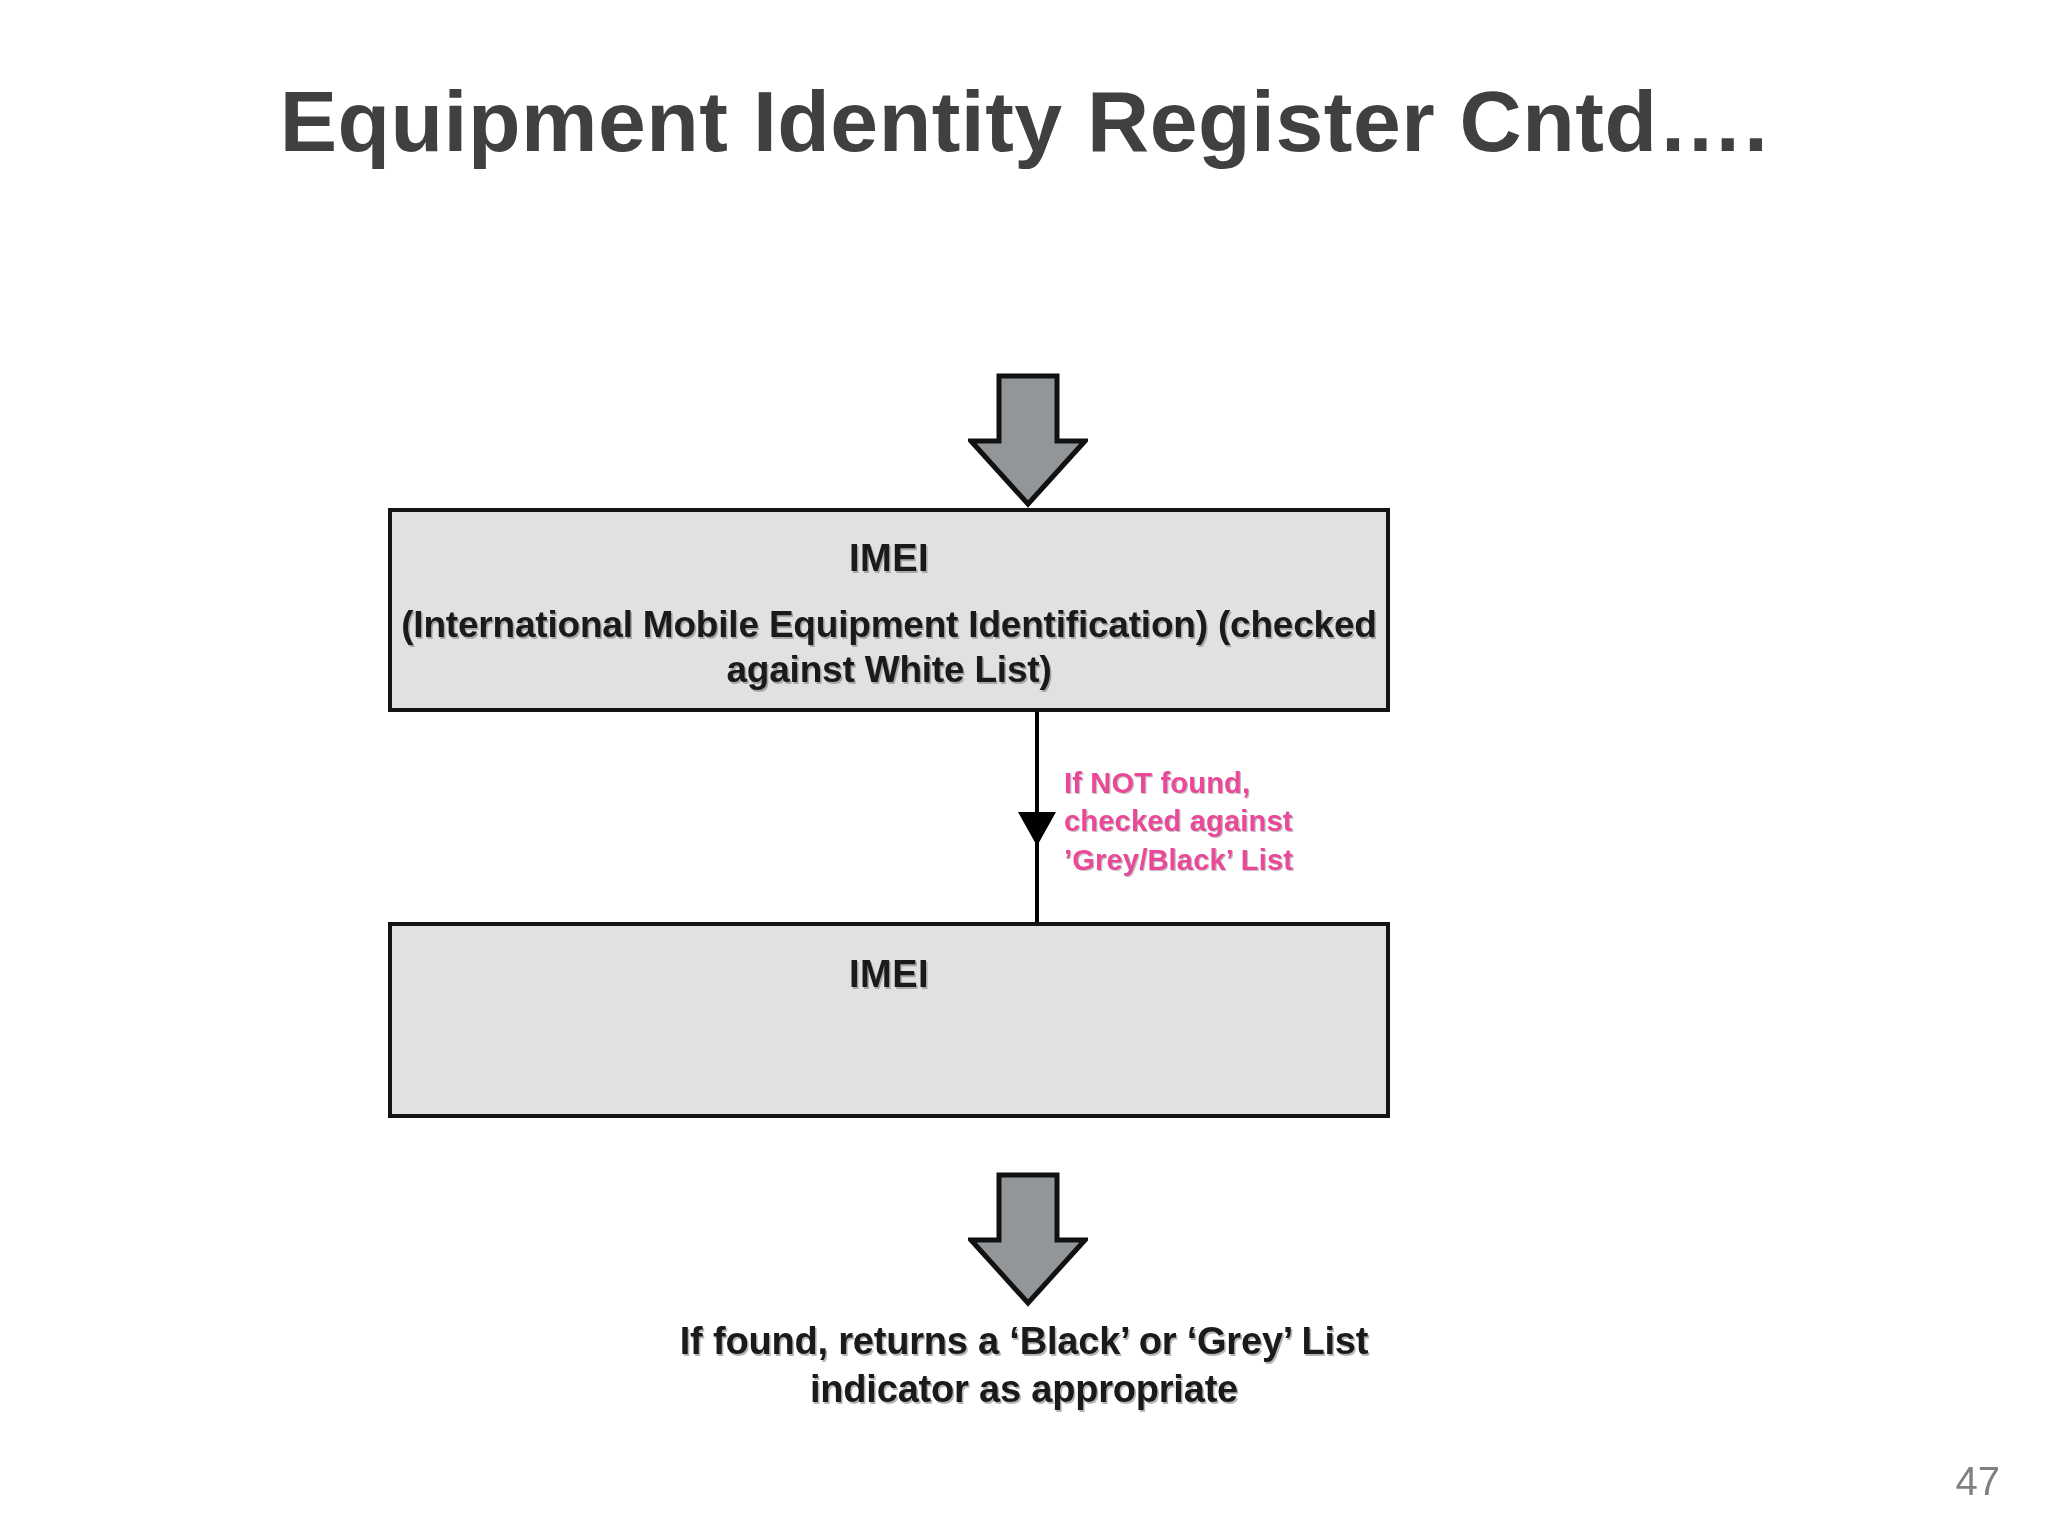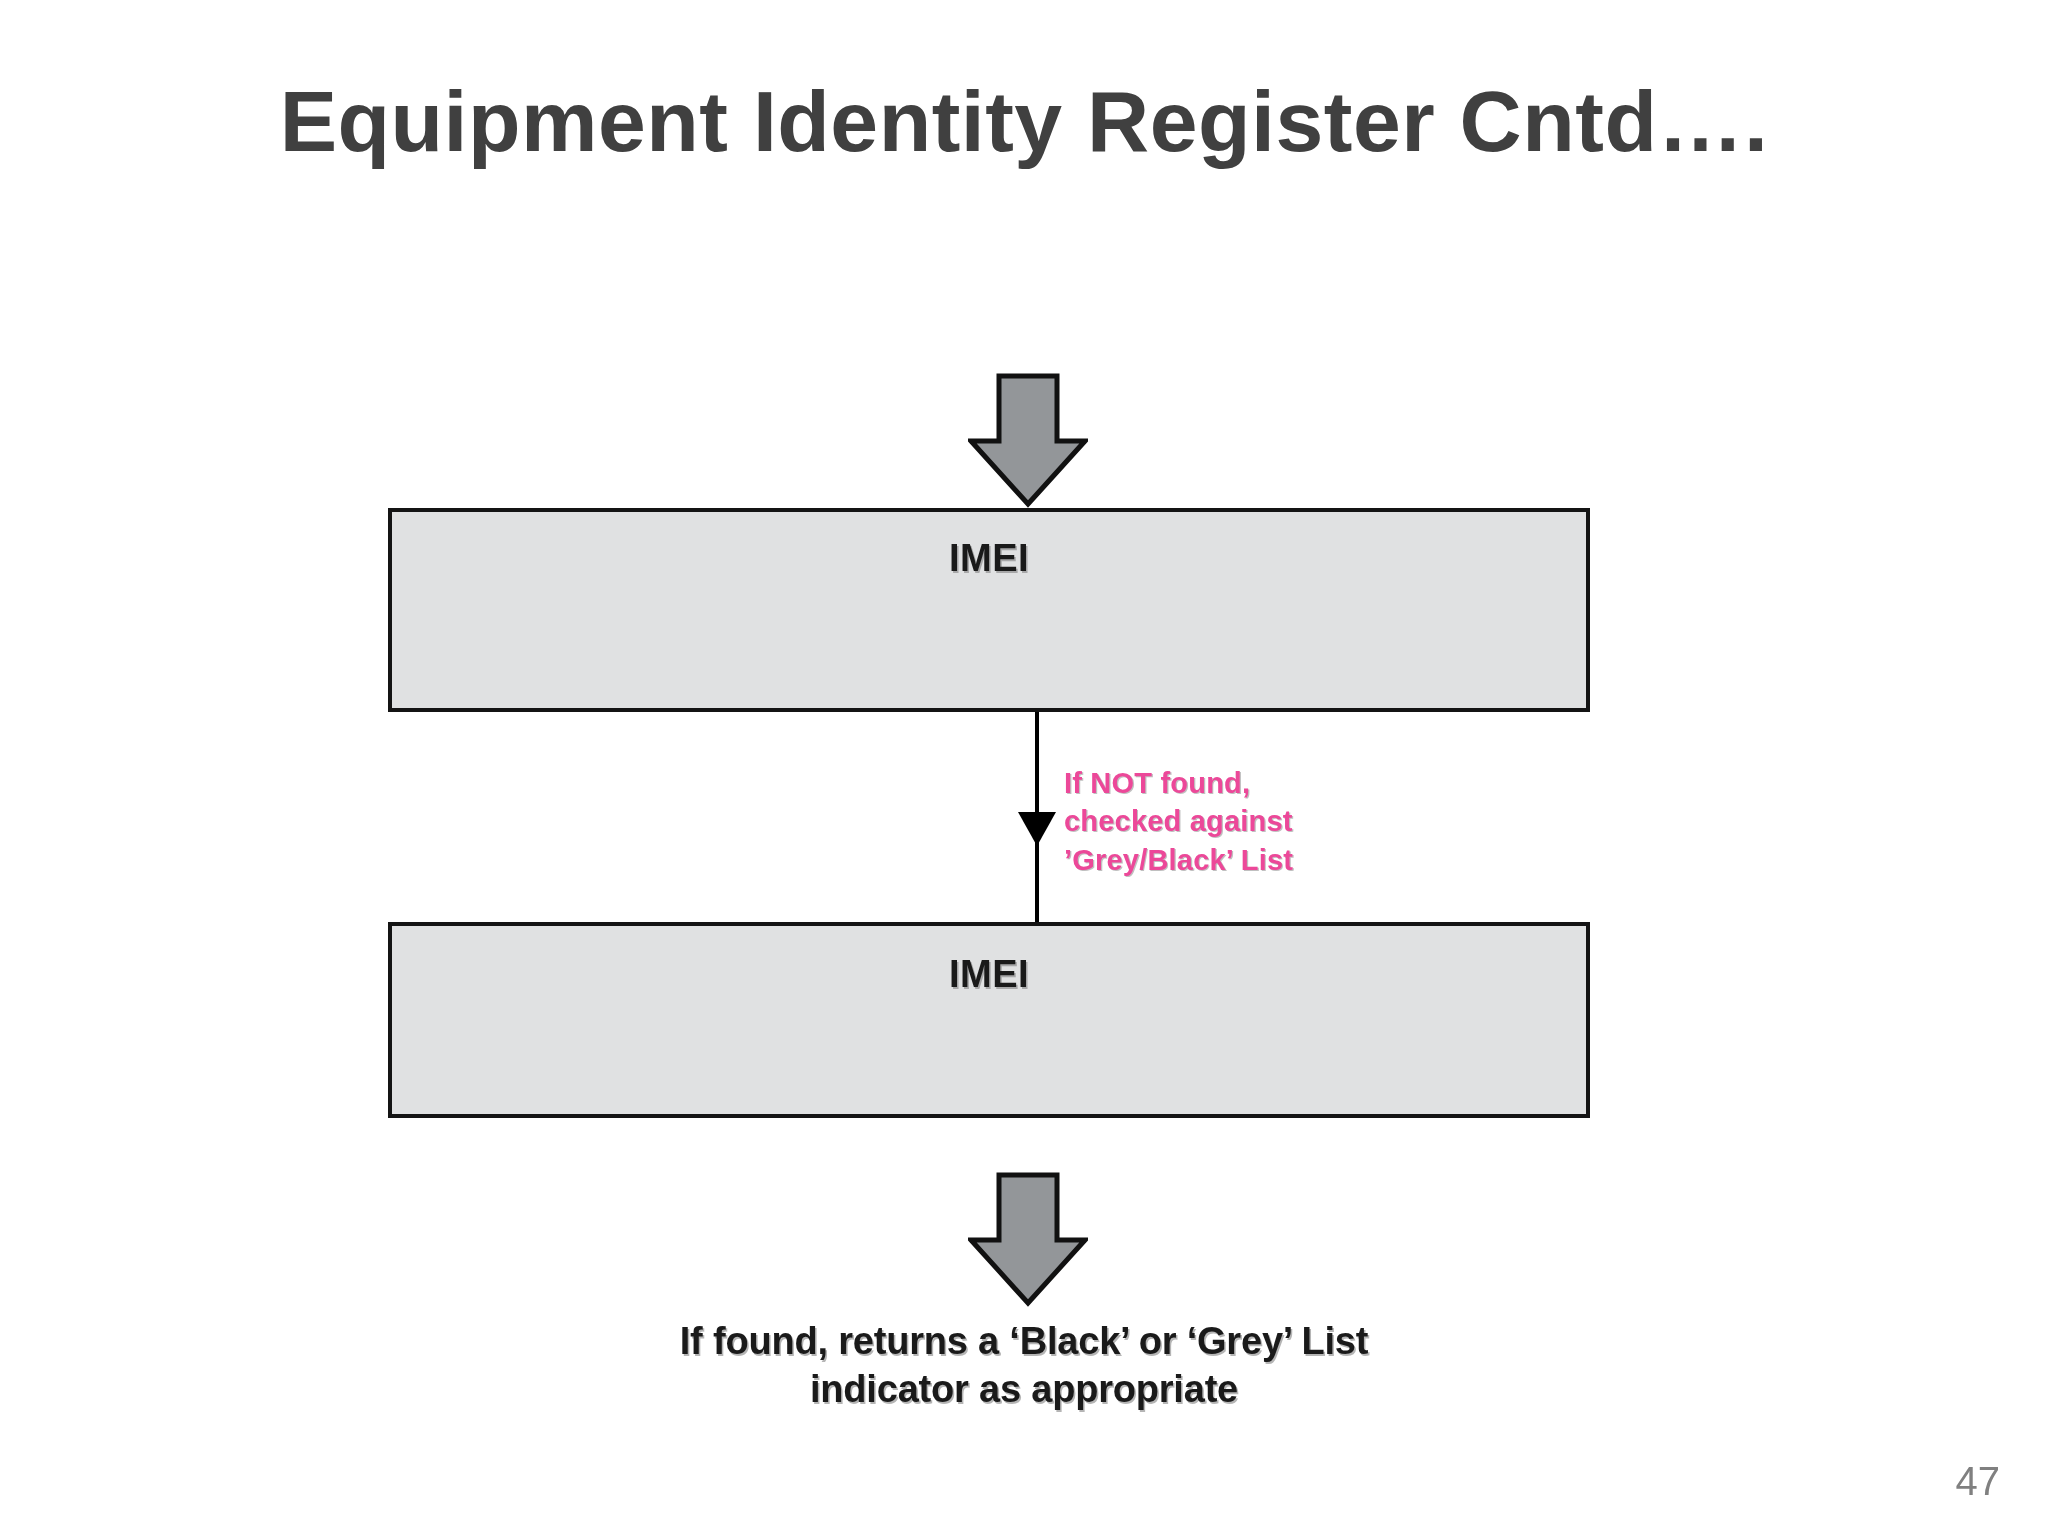--- a/index.html
+++ b/index.html
@@ -50,21 +50,21 @@
   }
   .block-arrow svg { display: block; width: 100%; height: 100%; }
 
   #arrow-top    { left: 968px; top: 373px; }
   #arrow-bottom { left: 968px; top: 1172px; }
 
   
   .process-box {
     position: absolute;
     left: 388px;
-    width: 1202px;
+    width: 1002px;
     background: #e0e1e2;
     border: 4px solid #141414;
     box-sizing: border-box;
     text-align: center;
     color: #1a1a1a;
     font-family: "Liberation Sans", sans-serif;
     font-weight: bold;
   }
   #box-imei-white { top: 508px;  height: 204px; }
   #box-imei-black { top: 922px;  height: 196px; }
@@ -157,20 +157,22 @@
 <div class="diagram">
 
   <div class="block-arrow" id="arrow-top">
     <svg viewBox="0 0 120 135" preserveAspectRatio="none">
       <polygon points="31,3 89,3 89,68 117,68 60,131 3,68 31,68" fill="#939699" stroke="#111111" stroke-width="5" stroke-linejoin="miter"></polygon>
     </svg>
   </div>
 
   <div class="process-box" id="box-imei-white">
     <div class="box-heading">IMEI</div>
+    <div class="box-subtext">(International Mobile Equipment Identification)
+(checked against White List)</div>
   </div>
 
   <div class="connector"></div>
   <div class="connector-head"></div>
   <div class="connector-label">If NOT found,
 checked against
 ’Grey/Black’ List</div>
 
   <div class="process-box" id="box-imei-black">
     <div class="box-heading">IMEI</div>

